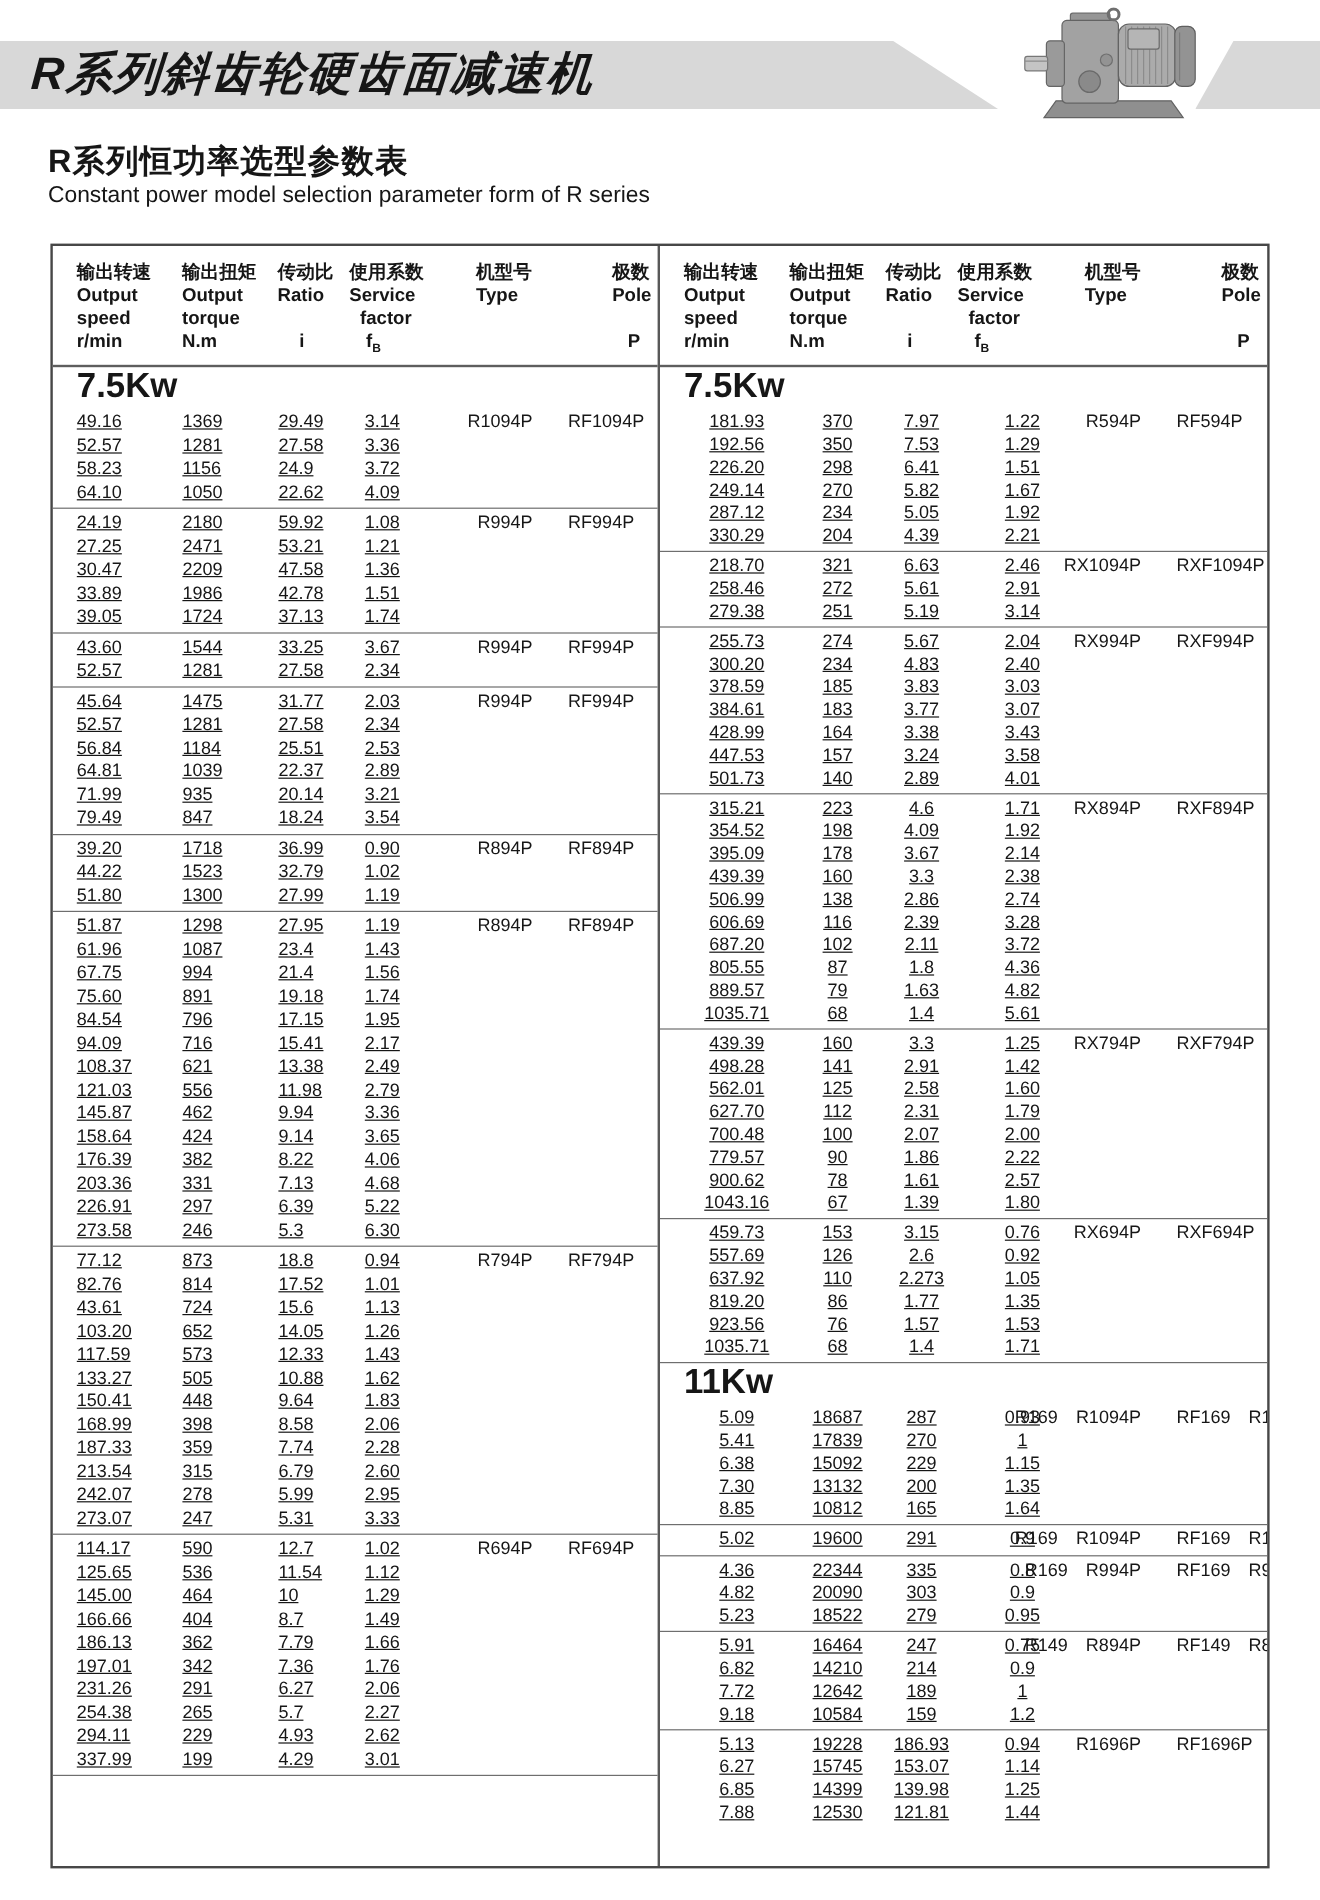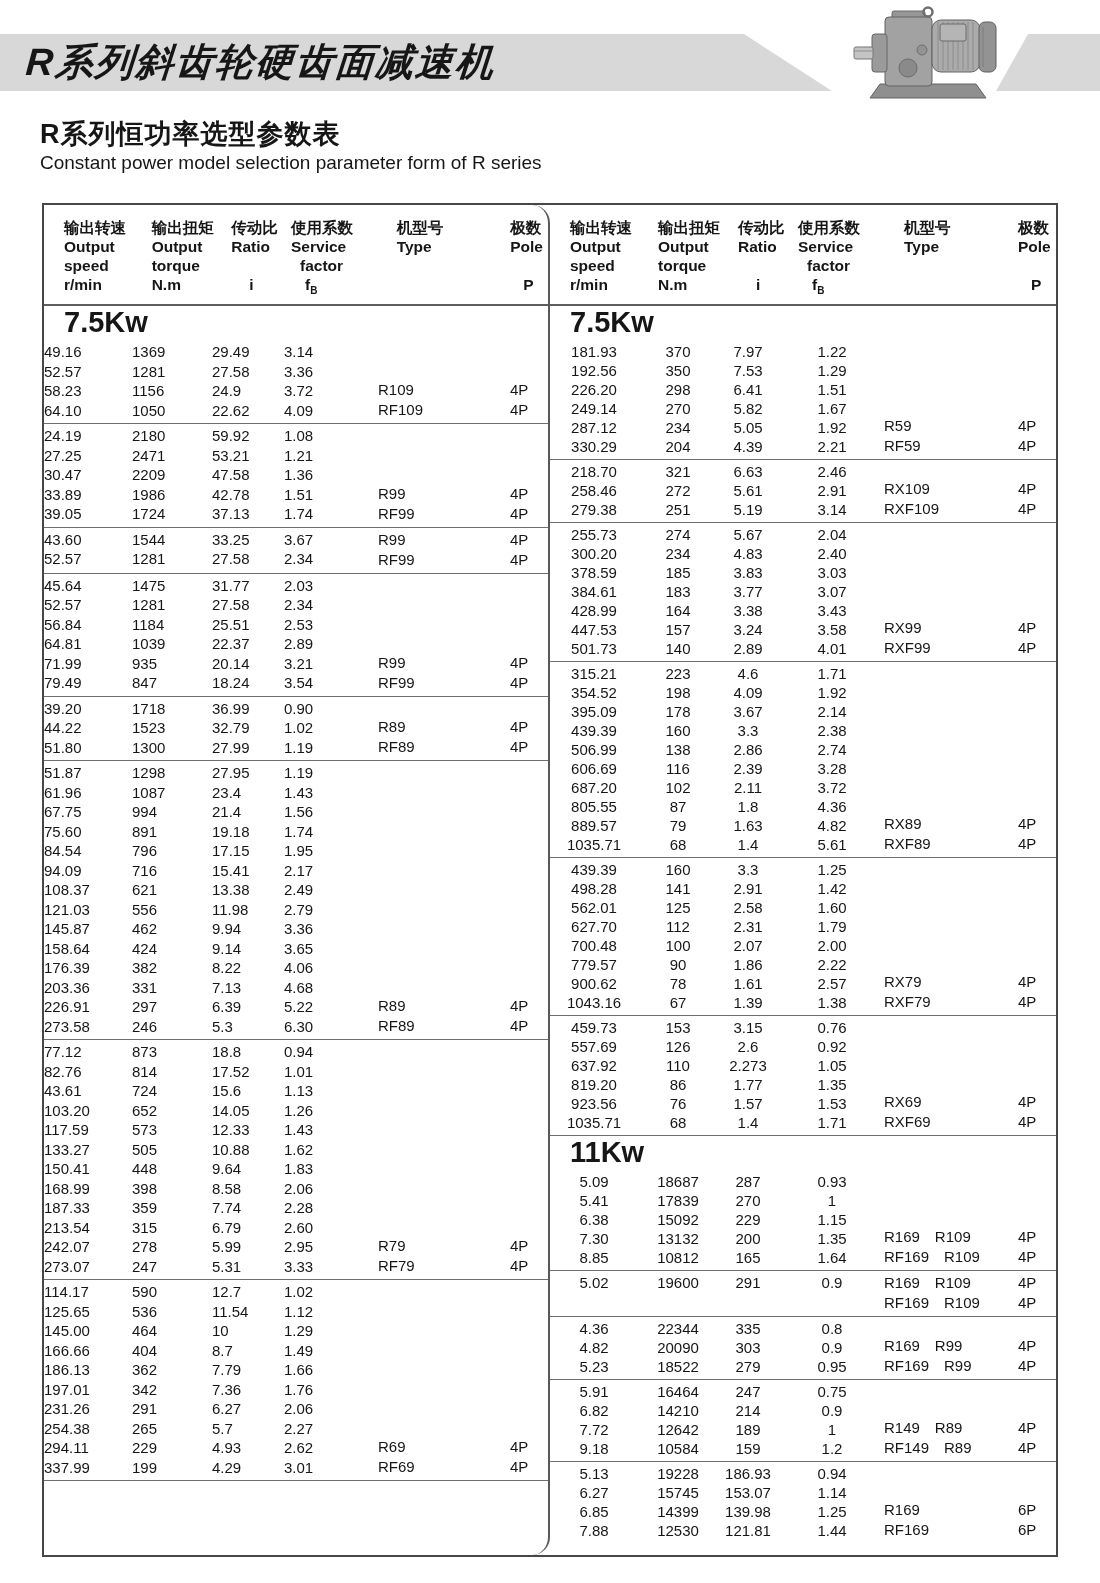--- a/index.html
+++ b/index.html
@@ -15,44 +15,44 @@
                clip-path:polygon(32px 0,104px 0,104px 100%,0 100%);}
   .motor{position:absolute;left:852px;top:6px;width:152px;height:96px;}
 
   
   .page-title{position:absolute;left:40px;top:116px;font-size:27px;font-weight:bold;letter-spacing:1px;}
   .page-subtitle{position:absolute;left:40px;top:152px;font-size:19px;font-weight:400;}
 
   
   .ptable{position:absolute;left:42px;top:203px;width:1016px;height:1354px;box-sizing:border-box;
           border:2px solid #474747;display:flex;overflow:hidden;}
-  .half{width:506px;box-sizing:border-box;border-radius:18px;}
+  .half{width:506px;box-sizing:border-box;}
   .half-left{border-right:2px solid #585858;}
 
   .half-header{height:101px;box-sizing:border-box;border-bottom:2px solid #5e5e5e;
                display:flex;padding:13px 0 0 20px;}
   .hcell{display:flex;flex-direction:column;box-sizing:border-box;}
   .hcol-0{width:88px}.hcol-1{width:80px}.hcol-2{width:60px}.hcol-3{width:96px}
   .hcol-4{width:124px;padding-left:10px}.hcol-5{width:38px}
   .hline{height:19px;line-height:19px;font-size:15.5px;font-weight:bold;white-space:nowrap;}
   .hcol-2 .hline-3{padding-left:18px}
   .hcol-3 .hline-2{padding-left:9px}
   .hcol-3 .hline-3{padding-left:14px}
   .hcol-5 .hline-3{padding-left:13px}
   .hsub{font-size:10px;font-weight:bold;}
 
   .section-title{height:34px;line-height:33px;font-size:29px;font-weight:bold;padding-left:20px;}
   .group{display:flex;align-items:stretch;border-bottom:1px solid #6e6e6e;padding:2px 0 3px;}
   .half-right .half-body .group:last-child{border-bottom:none;}
-  .grows{width:324px;align-self:flex-start;}
+  .grows{width:324px;padding-left:20px;align-self:flex-start;text-decoration:underline;}
   .row{display:grid;grid-template-columns:88px 80px 60px 96px;font-size:15px;white-space:nowrap;}
   .half-left .row{height:19.5px;line-height:19.5px;}
   .half-right .row{height:19px;line-height:19px;text-align:center;}
   .cell-factor{padding-left:12px;}
-  .types{flex:1;display:flex;flex-direction:column;justify-content:flex-end;min-width:0;}
+  .types{flex:1;display:flex;flex-direction:row;justify-content:center;min-width:0;}
   .typeline{display:flex;height:20px;line-height:20px;font-size:15px;white-space:pre;}
   .type-label{flex:1;padding-left:10px;overflow:hidden;}
   .pole-label{width:38px;}
 </style>
 </head>
 <body>
 
 <div class="page">
 
   <div class="banner-band">
@@ -975,21 +975,21 @@
     <span class="cell cell-speed">900.62</span>
     <span class="cell cell-torque">78</span>
     <span class="cell cell-ratio">1.61</span>
     <span class="cell cell-factor">2.57</span>
   </div>
 
   <div class="row">
     <span class="cell cell-speed">1043.16</span>
     <span class="cell cell-torque">67</span>
     <span class="cell cell-ratio">1.39</span>
-    <span class="cell cell-factor">1.38</span>
+    <span class="cell cell-factor">1.80</span>
   </div>
 </div>
     <div class="types">
   <div class="typeline">
     <span class="type-label">RX79</span>
     <span class="pole-label">4P</span>
   </div>
 
   <div class="typeline">
     <span class="type-label">RXF79</span>

